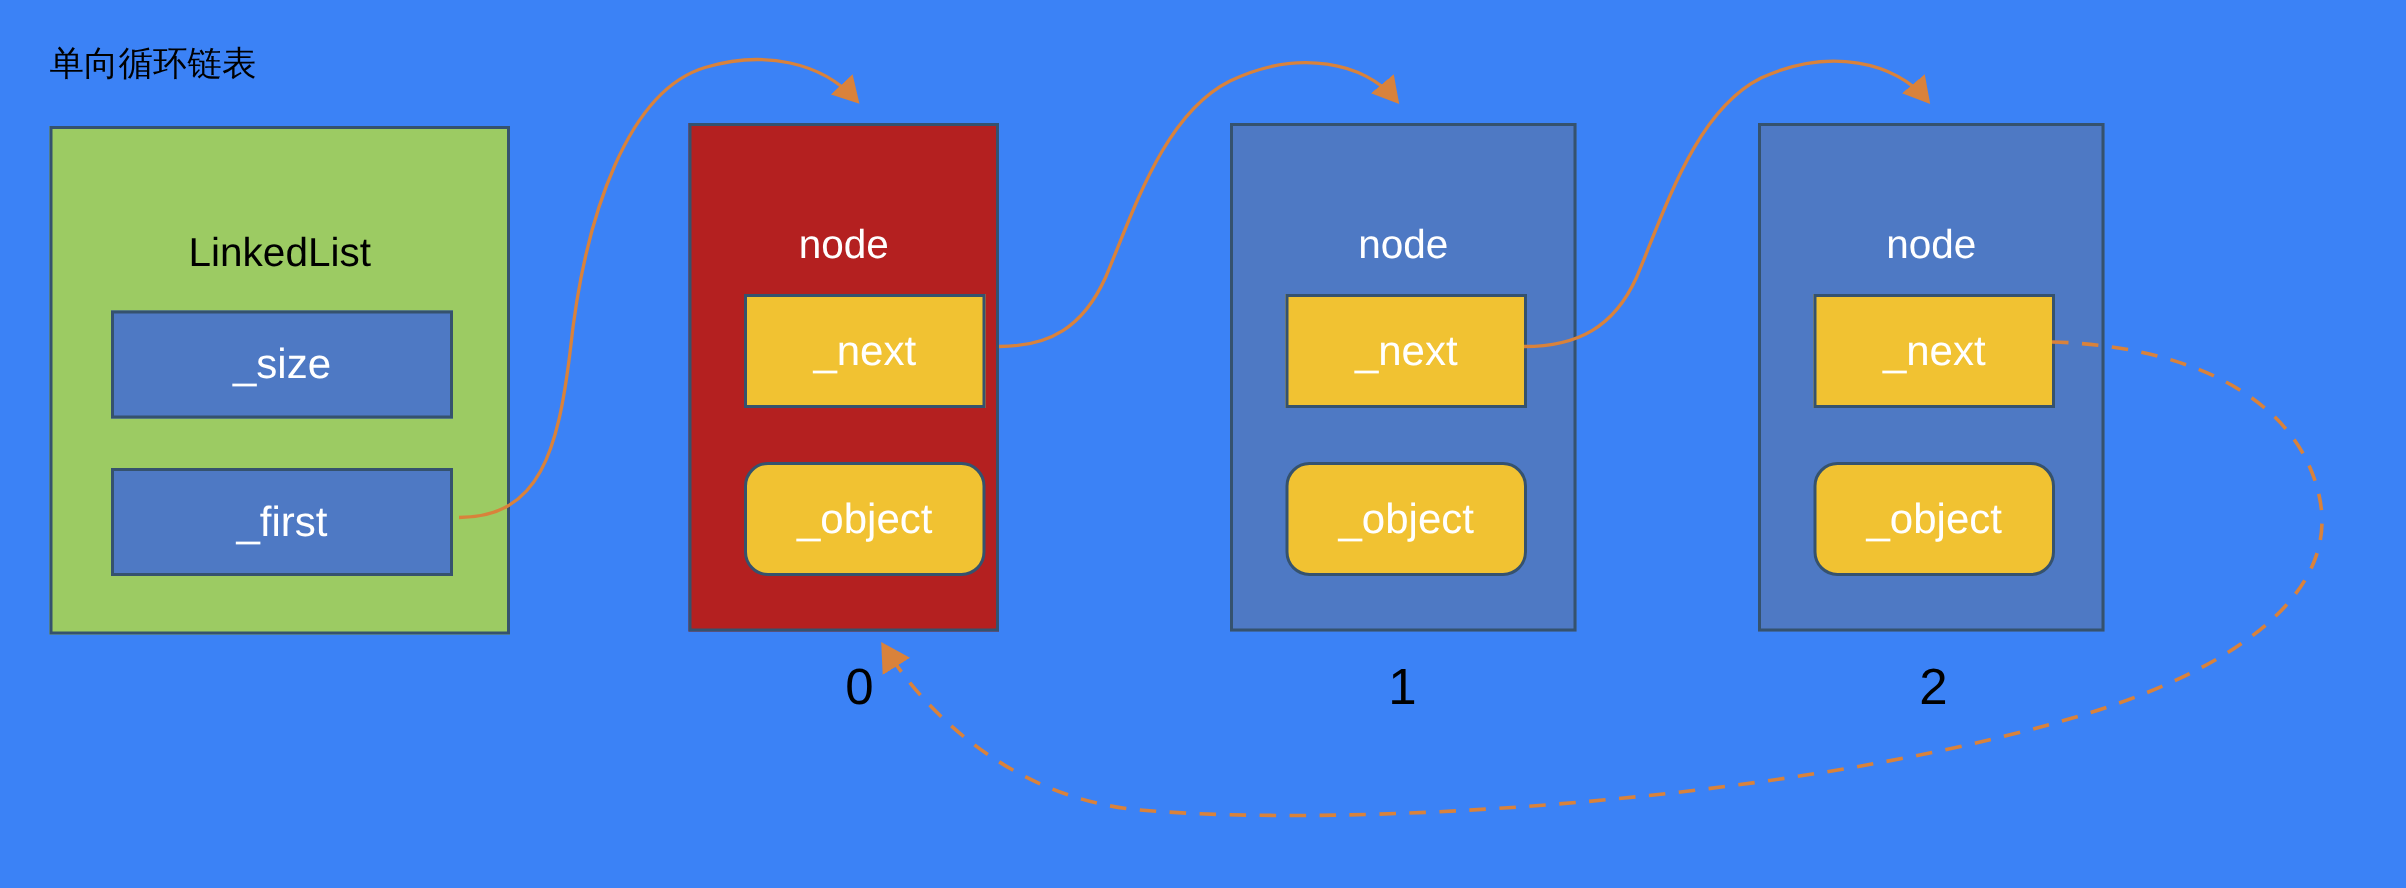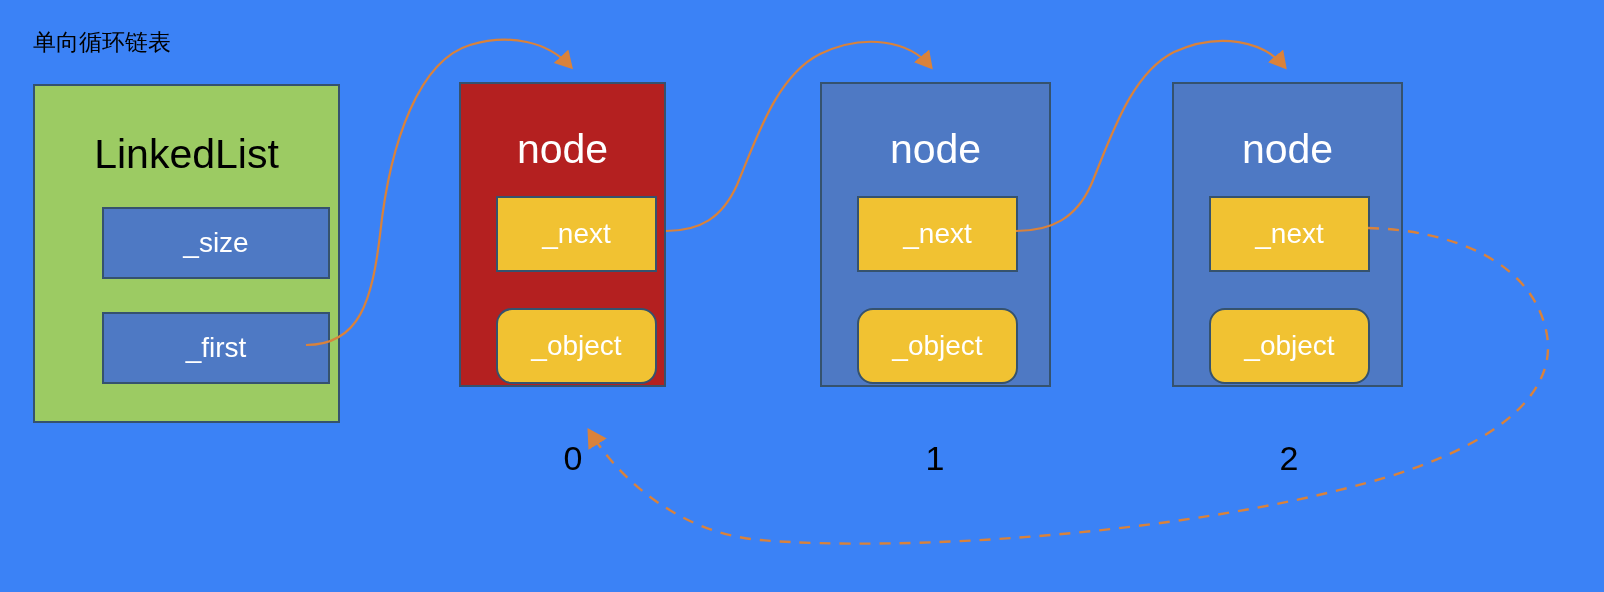--- a/index.html
+++ b/index.html
@@ -38,38 +38,39 @@
   .linkedlist-box {
     left: 33px;
     top: 84px;
     width: 307px;
     height: 339px;
     background: #9CCB63;
   }
   .node-box {
     top: 82px;
     width: 207px;
-    height: 305px;
+    height: 339px;
   }
   .node-box.red   { background: #B42020; }
   .node-box.blue  { background: #4E79C4; }
 
   .node-0 { left: 459px; width: 207px; }
   .node-1 { left: 820px; width: 231px; }
   .node-2 { left: 1172px; width: 231px; }
 
   
   .box-title {
     position: absolute;
     left: 0;
     right: 0;
     text-align: center;
-    font-size: 41px;
+    font-size: 27px;
     line-height: 1;
     white-space: nowrap;
+    margin-top: 21px;
   }
   .linkedlist-box .box-title {
     top: 48px;
     color: #000000;
   }
   .node-box .box-title {
     top: 45px;
     color: #ffffff;
   }
 
@@ -78,21 +79,21 @@
     position: absolute;
     box-sizing: border-box;
     border: 2px solid #35526e;
     display: flex;
     align-items: center;
     justify-content: center;
     color: #ffffff;
     font-size: 28px;
     line-height: 1;
   }
-  .field.blue   { background: #4E79C4; margin-left: 28px; }
+  .field.blue   { background: #4E79C4; }
   .field.yellow { background: #F1C232; text-align: center; }
 
   
   .linkedlist-box .field {
     left: 39px;
     width: 228px;
     height: 72px;
   }
   .field-size  { top: 121px; }
   .field-first { top: 226px; text-align: right; }

